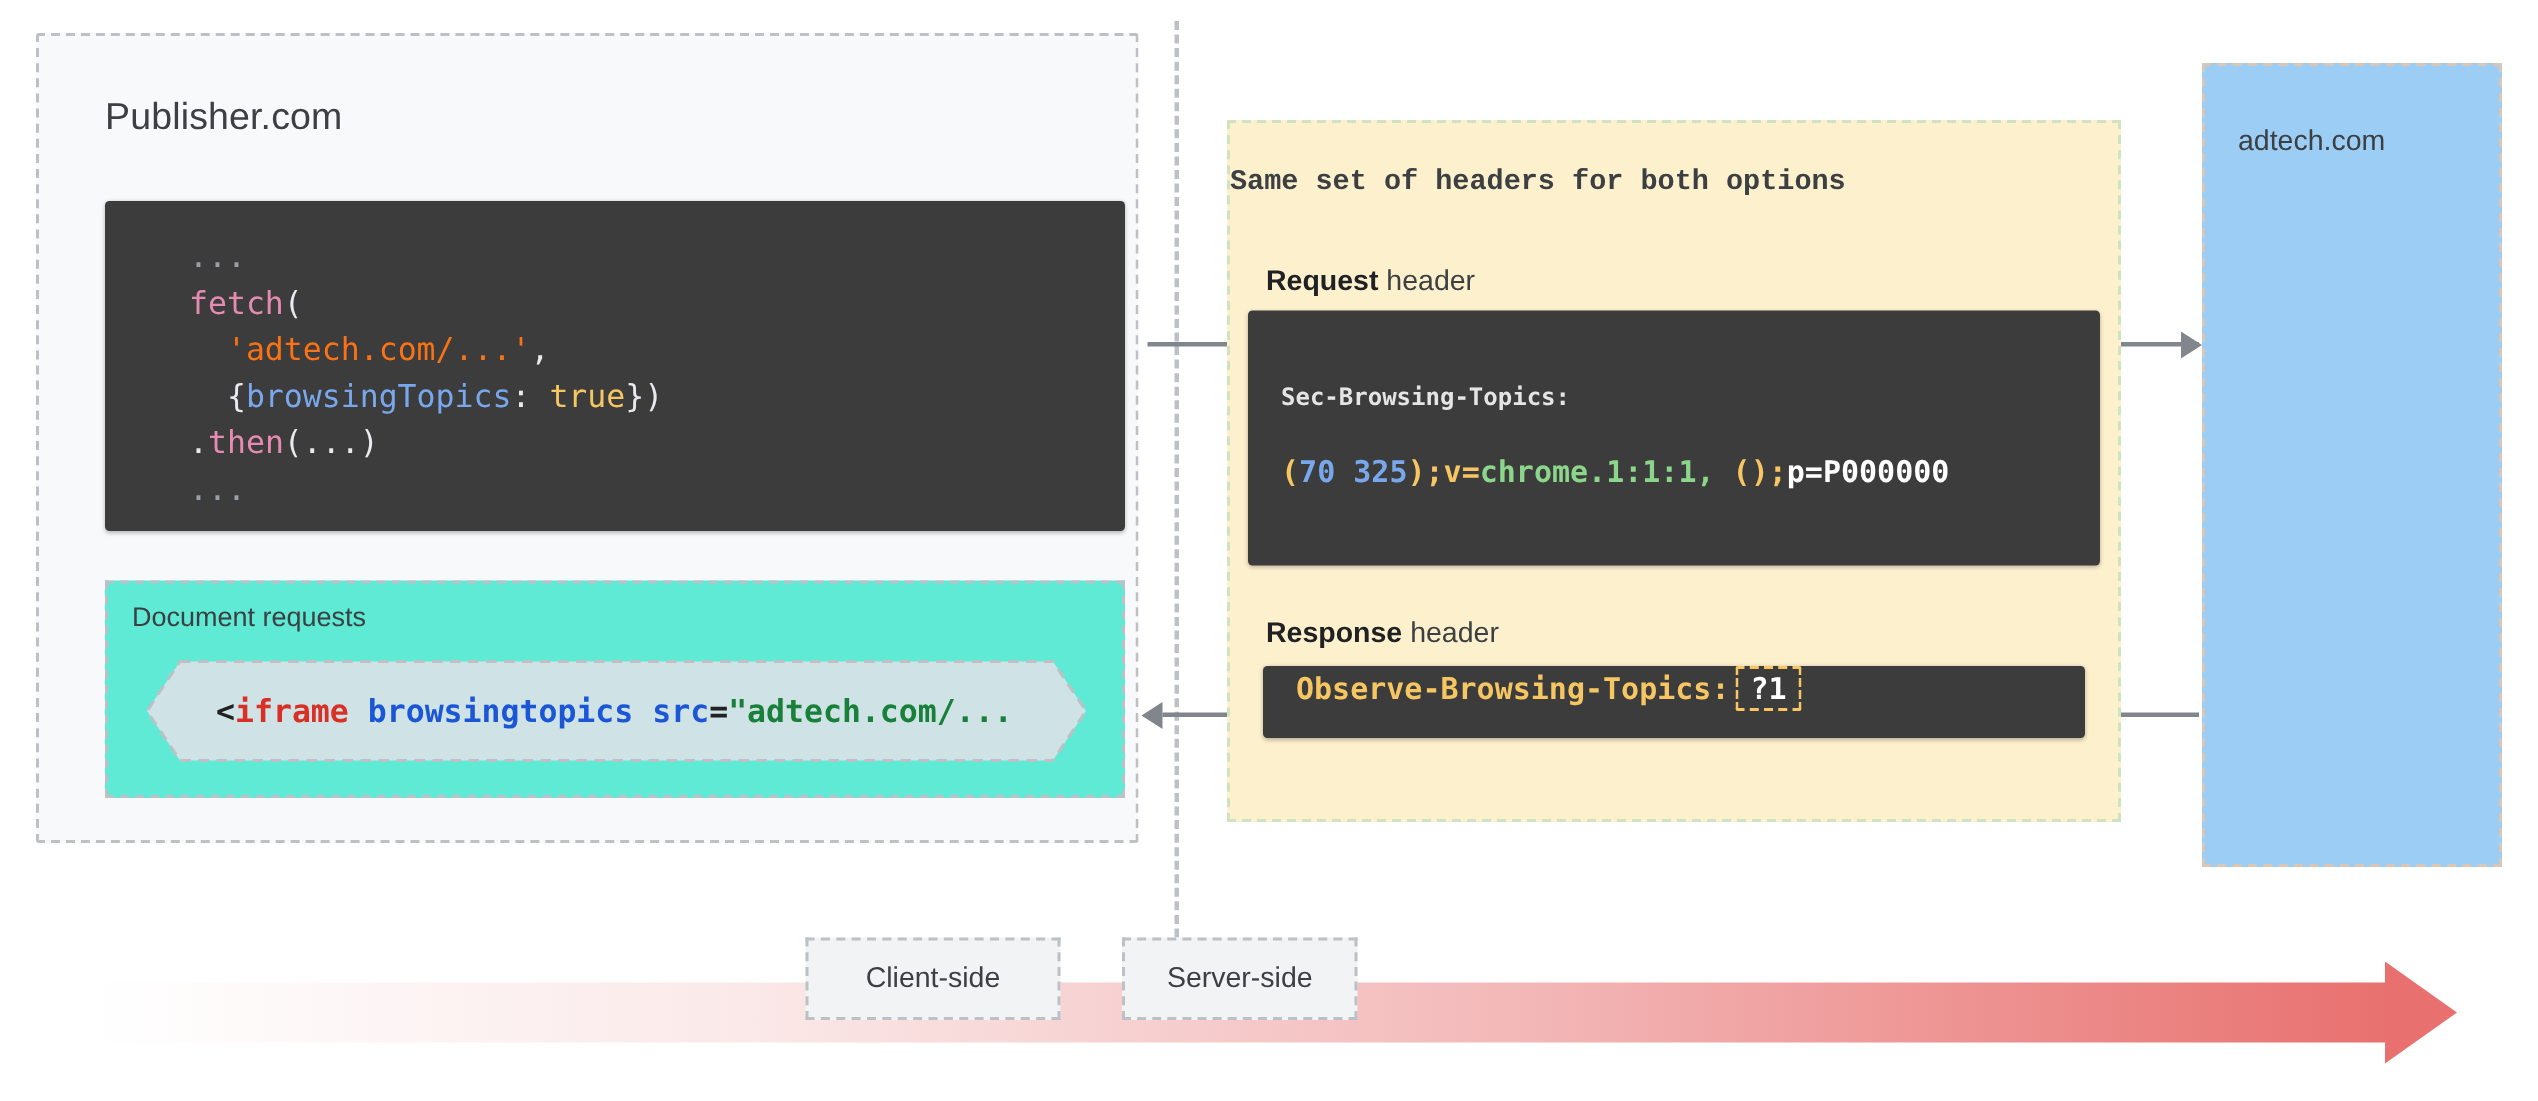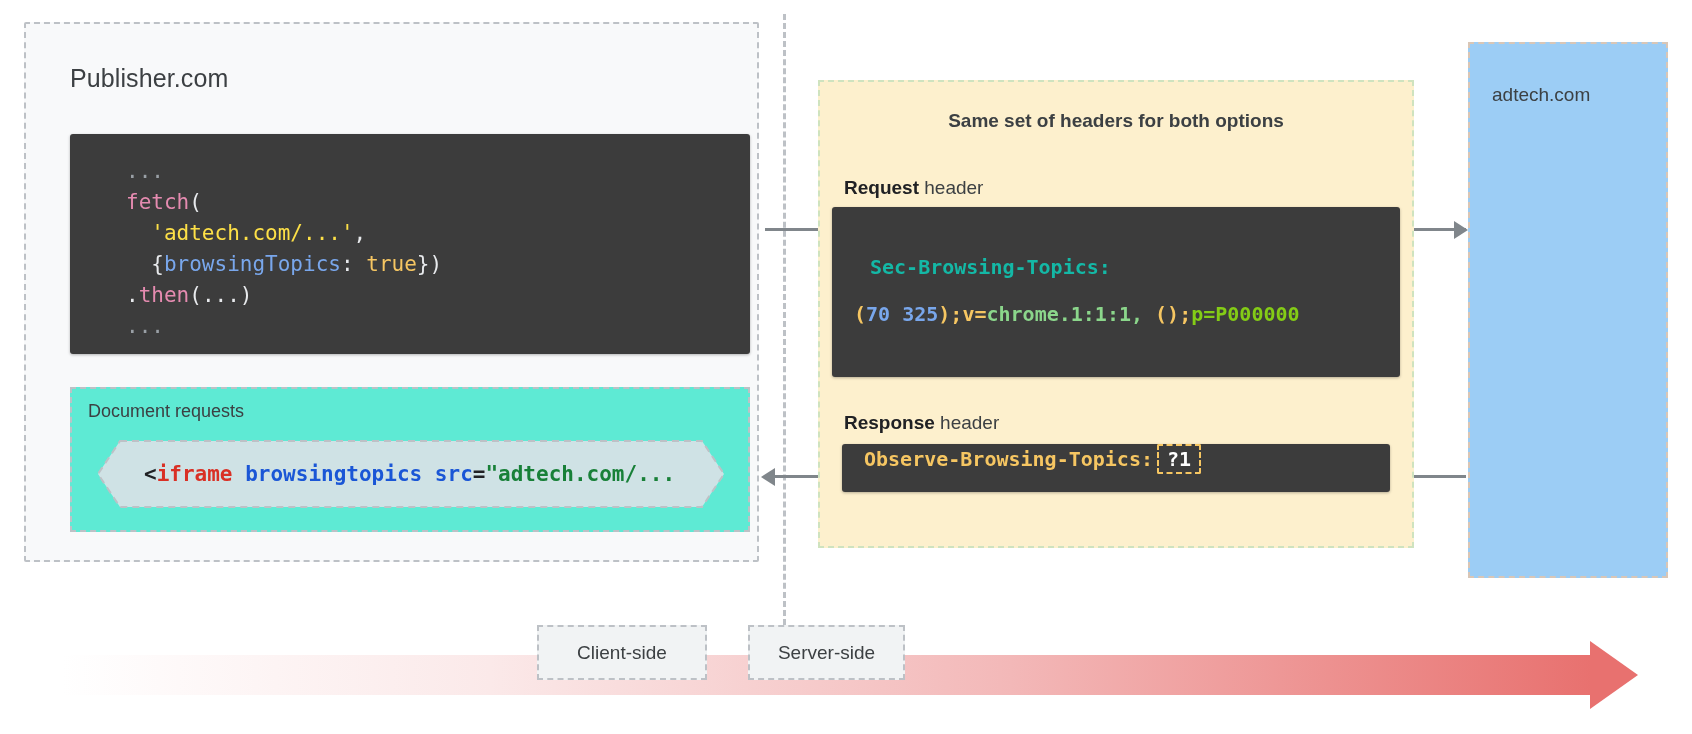--- a/index.html
+++ b/index.html
@@ -30,21 +30,21 @@
     box-sizing:border-box;
   }
   .fetch-code{
     left:44px;top:110px;width:680px;height:220px;
     padding:22px 0 0 0;
   }
   .fetch-code .ln{
     font-size:21px;line-height:31px;color:#e8eaed;white-space:pre;padding-left:56px;
   }
   .tok-kw{color:#e58bb0;}
-  .tok-str{color:#fde047;}
+  .tok-str{color:#f97316;}
   .tok-prop{color:#79a7ec;}
   .tok-bool{color:#f6c662;}
   .tok-dim{color:#9aa0a6;}
   .tok-pn{color:#e8eaed;}
 
   
   .doc-box{
     position:absolute;left:44px;top:363px;width:680px;height:145px;
     border:2px dashed #bdc1c6;background:#5eead4;box-sizing:border-box;
   }
@@ -68,45 +68,45 @@
     position:absolute;left:783px;top:14px;width:0;height:620px;
     border-left:3px dashed #bdc1c6;
   }
 
   
   .headers-panel{
     position:absolute;left:818px;top:80px;width:596px;height:468px;
     background:#fdf0cd;border:2px dashed #cfe3bf;box-sizing:border-box;
   }
   .hdr-main-title{
-    position:absolute;left:0;right:0;top:28px;text-align:center;
-    font-size:19px;font-weight:bold;color:#3c4043;
+    position:absolute;left:0;right:0;top:28px;
+    font-size:19px;font-weight:bold;color:#3c4043;font-family:Liberation Mono, monospace;
   }
   .hdr-label{
     position:absolute;left:24px;font-size:19px;color:#3c4043;
   }
   .hdr-label b{font-weight:bold;color:#202124;}
   .req-label{top:95px;}
   .res-label{top:330px;}
 
   .req-code{
     left:12px;top:125px;width:568px;height:170px;
   }
   .req-code .hl{
-    position:absolute;left:22px;top:48px;font-size:20px;font-weight:bold;
-    color:#14b8a6;white-space:pre;margin-left:16px;
+    position:absolute;left:22px;top:48px;font-size:16px;font-weight:bold;
+    color:#e5e5e5;white-space:pre;
   }
   .req-code .hv{
     position:absolute;left:22px;top:95px;font-size:20px;font-weight:bold;white-space:pre;
   }
   .v-paren{color:#f6c662;}
   .v-num{color:#79a7ec;}
   .v-key{color:#f6c662;}
   .v-chrome{color:#8bd68b;}
-  .v-p{color:#84cc16;}
+  .v-p{color:#ffffff;}
 
   .res-code{
     left:22px;top:362px;width:548px;height:48px;
     display:flex;align-items:flex-start;
   }
   .res-code .rl{
     font-size:20px;font-weight:bold;color:#f6c662;white-space:pre;
     padding-left:22px;
   }
   .res-chip{

